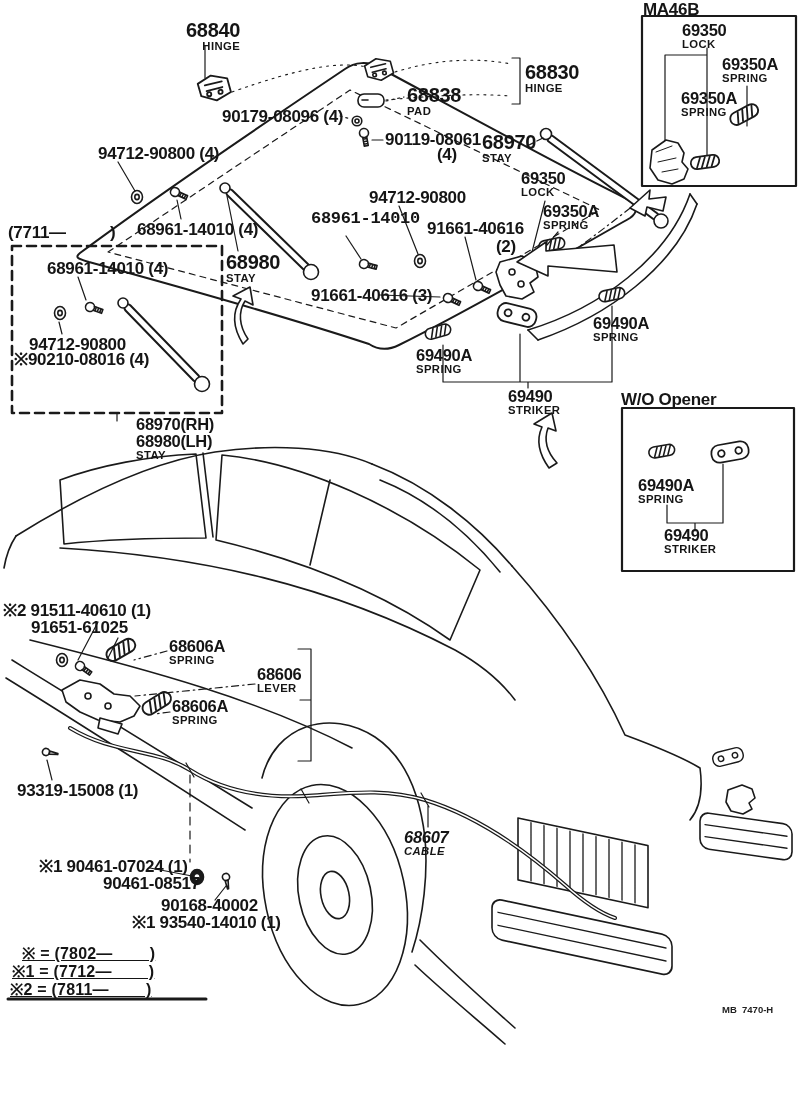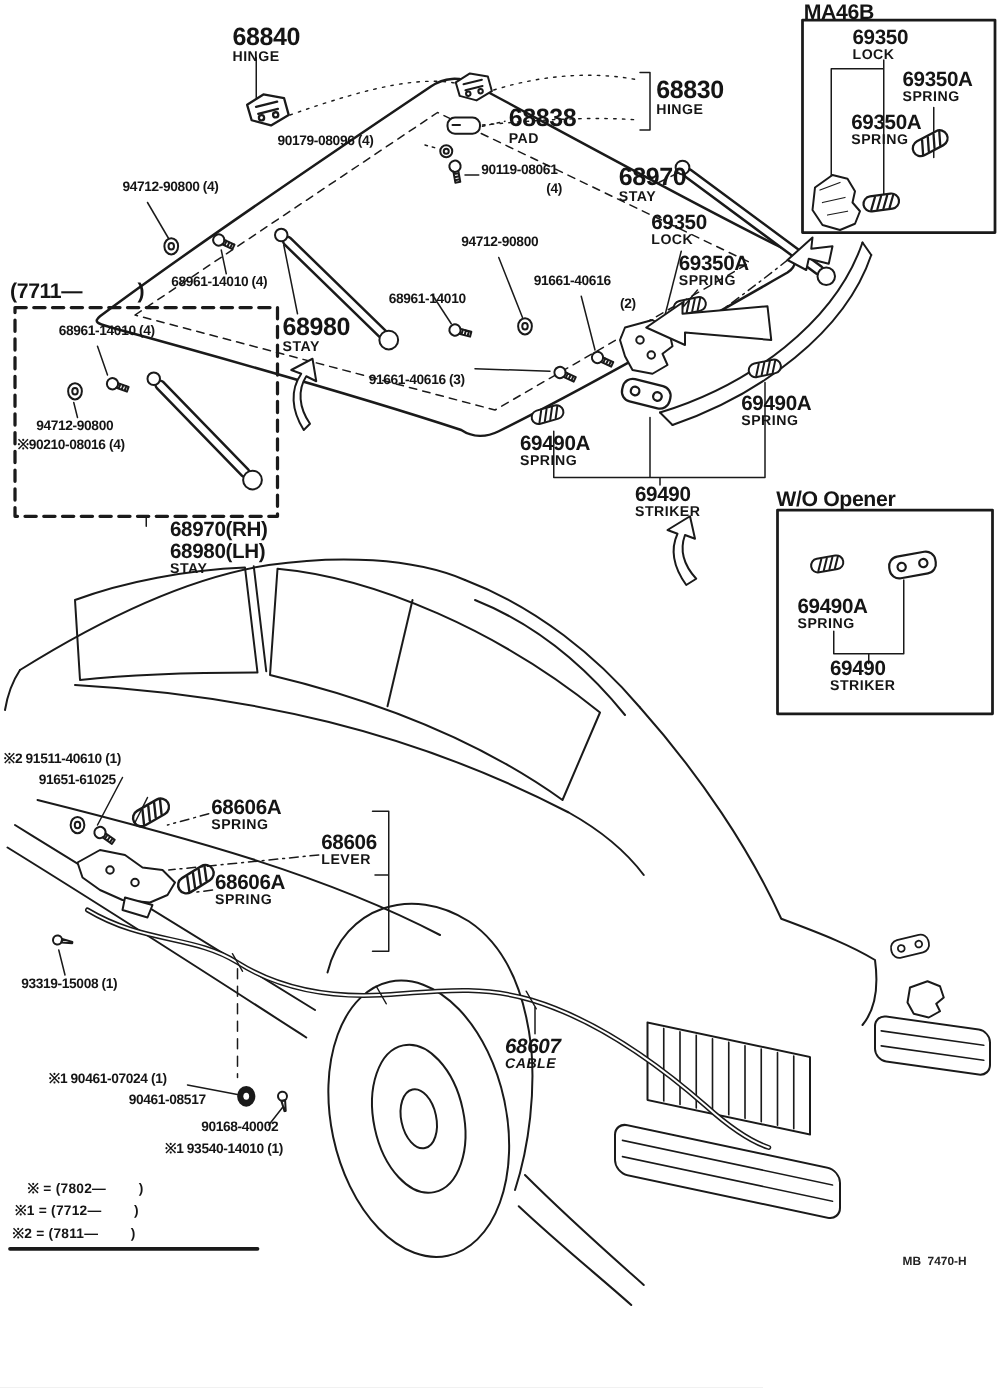--- a/index.html
+++ b/index.html
@@ -3,24 +3,24 @@
 <meta charset="utf-8">
 <style>
   html,body{margin:0;padding:0;background:#e8e8e8;}
   #stage{position:relative;width:800px;height:1110px;background:#ffffff;overflow:hidden;
          font-family:"Liberation Sans",sans-serif;color:#151515;}
   #art{position:absolute;left:0;top:0;}
   #labels{position:absolute;left:0;top:0;width:800px;height:1110px;}
   .lbl{position:absolute;white-space:pre;font-weight:bold;line-height:1.04;letter-spacing:-0.3px;}
   .t-xl{font-size:20px}
   .t-lg{font-size:16.5px}
-  .t-md{font-size:11px}
+  .t-md{font-size:17px}
   .t-sm{font-size:11.3px;letter-spacing:0.4px}
   .box-title{position:absolute;white-space:pre;font-weight:bold;font-size:17px;letter-spacing:-0.3px;}
-  .legend-row{position:absolute;white-space:pre;font-weight:bold;font-size:11px;letter-spacing:0.2px;}
+  .legend-row{position:absolute;white-space:pre;font-weight:bold;font-size:16px;letter-spacing:0.2px;text-decoration:underline;}
   .footer{position:absolute;white-space:pre;font-weight:bold;font-size:9.5px;color:#222;}
 </style>
 </head>
 <body>
 
 <div id="stage">
 
 <svg id="art" width="800" height="1110" viewBox="0 0 800 1110">
   <defs>
     <g id="spr">
@@ -247,37 +247,37 @@
       <path d="M150,868 L192,876"></path>
       <path d="M215,900 L226,886"></path>
       <path d="M428,827 L428,806"></path>
     </g>
 
     <path stroke-width="3" d="M8,999 L206,999"></path>
   </g>
 </svg>
 
 <div id="labels">
-      <div class="lbl" style="left: 186px; top: 20px;"><div class="t-xl">68840</div><div class="t-sm">HINGE</div></div>
+      <div class="lbl" style="left: 186px; top: 20px; text-align: right;"><div class="t-xl">68840</div><div class="t-sm">HINGE</div></div>
       <div class="lbl" style="left: 222px; top: 108px;"><div class="t-md">90179-08096 (4)</div></div>
       <div class="lbl" style="left: 525px; top: 62px;"><div class="t-xl">68830</div><div class="t-sm">HINGE</div></div>
       <div class="lbl" style="left: 407px; top: 85px;"><div class="t-xl">68838</div><div class="t-sm">PAD</div></div>
       <div class="lbl" style="left: 385px; top: 131px;"><div class="t-md">90119-08061</div></div>
       <div class="lbl" style="left: 437px; top: 146px;"><div class="t-md">(4)</div></div>
-      <div class="lbl" style="left: 482px; top: 132px; margin-left: 13px;"><div class="t-xl">68970</div><div class="t-sm">STAY</div></div>
+      <div class="lbl" style="left: 482px; top: 132px;"><div class="t-xl">68970</div><div class="t-sm">STAY</div></div>
       <div class="lbl" style="left: 98px; top: 145px;"><div class="t-md">94712-90800 (4)</div></div>
       <div class="lbl" style="left: 137px; top: 221px;"><div class="t-md">68961-14010 (4)</div></div>
       <div class="lbl" style="left: 226px; top: 252px;"><div class="t-xl">68980</div><div class="t-sm">STAY</div></div>
       <div class="lbl" style="left: 369px; top: 189px;"><div class="t-md">94712-90800</div></div>
-      <div class="lbl" style="left: 311px; top: 234px;"><div class="t-md">68961-14010</div></div>
+      <div class="lbl" style="left: 311px; top: 210px; font-family: Liberation Mono, monospace;"><div class="t-md">68961-14010</div></div>
       <div class="lbl" style="left: 427px; top: 220px;"><div class="t-md">91661-40616</div></div>
       <div class="lbl" style="left: 496px; top: 238px;"><div class="t-md">(2)</div></div>
       <div class="lbl" style="left: 521px; top: 170px;"><div class="t-lg">69350</div><div class="t-sm">LOCK</div></div>
       <div class="lbl" style="left: 543px; top: 203px;"><div class="t-lg">69350A</div><div class="t-sm">SPRING</div></div>
-      <div class="lbl" style="left: 295px; top: 287px; margin-top: 12px;"><div class="t-md">91661-40616 (3)</div></div>
+      <div class="lbl" style="left: 311px; top: 287px;"><div class="t-md">91661-40616 (3)</div></div>
       <div class="lbl" style="left: 593px; top: 315px;"><div class="t-lg">69490A</div><div class="t-sm">SPRING</div></div>
       <div class="lbl" style="left: 416px; top: 347px;"><div class="t-lg">69490A</div><div class="t-sm">SPRING</div></div>
       <div class="lbl" style="left: 508px; top: 388px;"><div class="t-lg">69490</div><div class="t-sm">STRIKER</div></div>
       <div class="lbl" style="left: 682px; top: 22px;"><div class="t-lg">69350</div><div class="t-sm">LOCK</div></div>
       <div class="lbl" style="left: 722px; top: 56px;"><div class="t-lg">69350A</div><div class="t-sm">SPRING</div></div>
       <div class="lbl" style="left: 681px; top: 90px;"><div class="t-lg">69350A</div><div class="t-sm">SPRING</div></div>
       <div class="lbl" style="left: 47px; top: 260px;"><div class="t-md">68961-14010 (4)</div></div>
       <div class="lbl" style="left: 29px; top: 336px;"><div class="t-md">94712-90800</div></div>
       <div class="lbl" style="left: 14px; top: 351px;"><div class="t-md">※90210-08016 (4)</div></div>
       <div class="lbl" style="left: 92px; top: 416px; margin-left: 44px;"><div class="t-lg">68970(RH)</div><div class="t-lg">68980(LH)</div><div class="t-sm">STAY</div></div>

